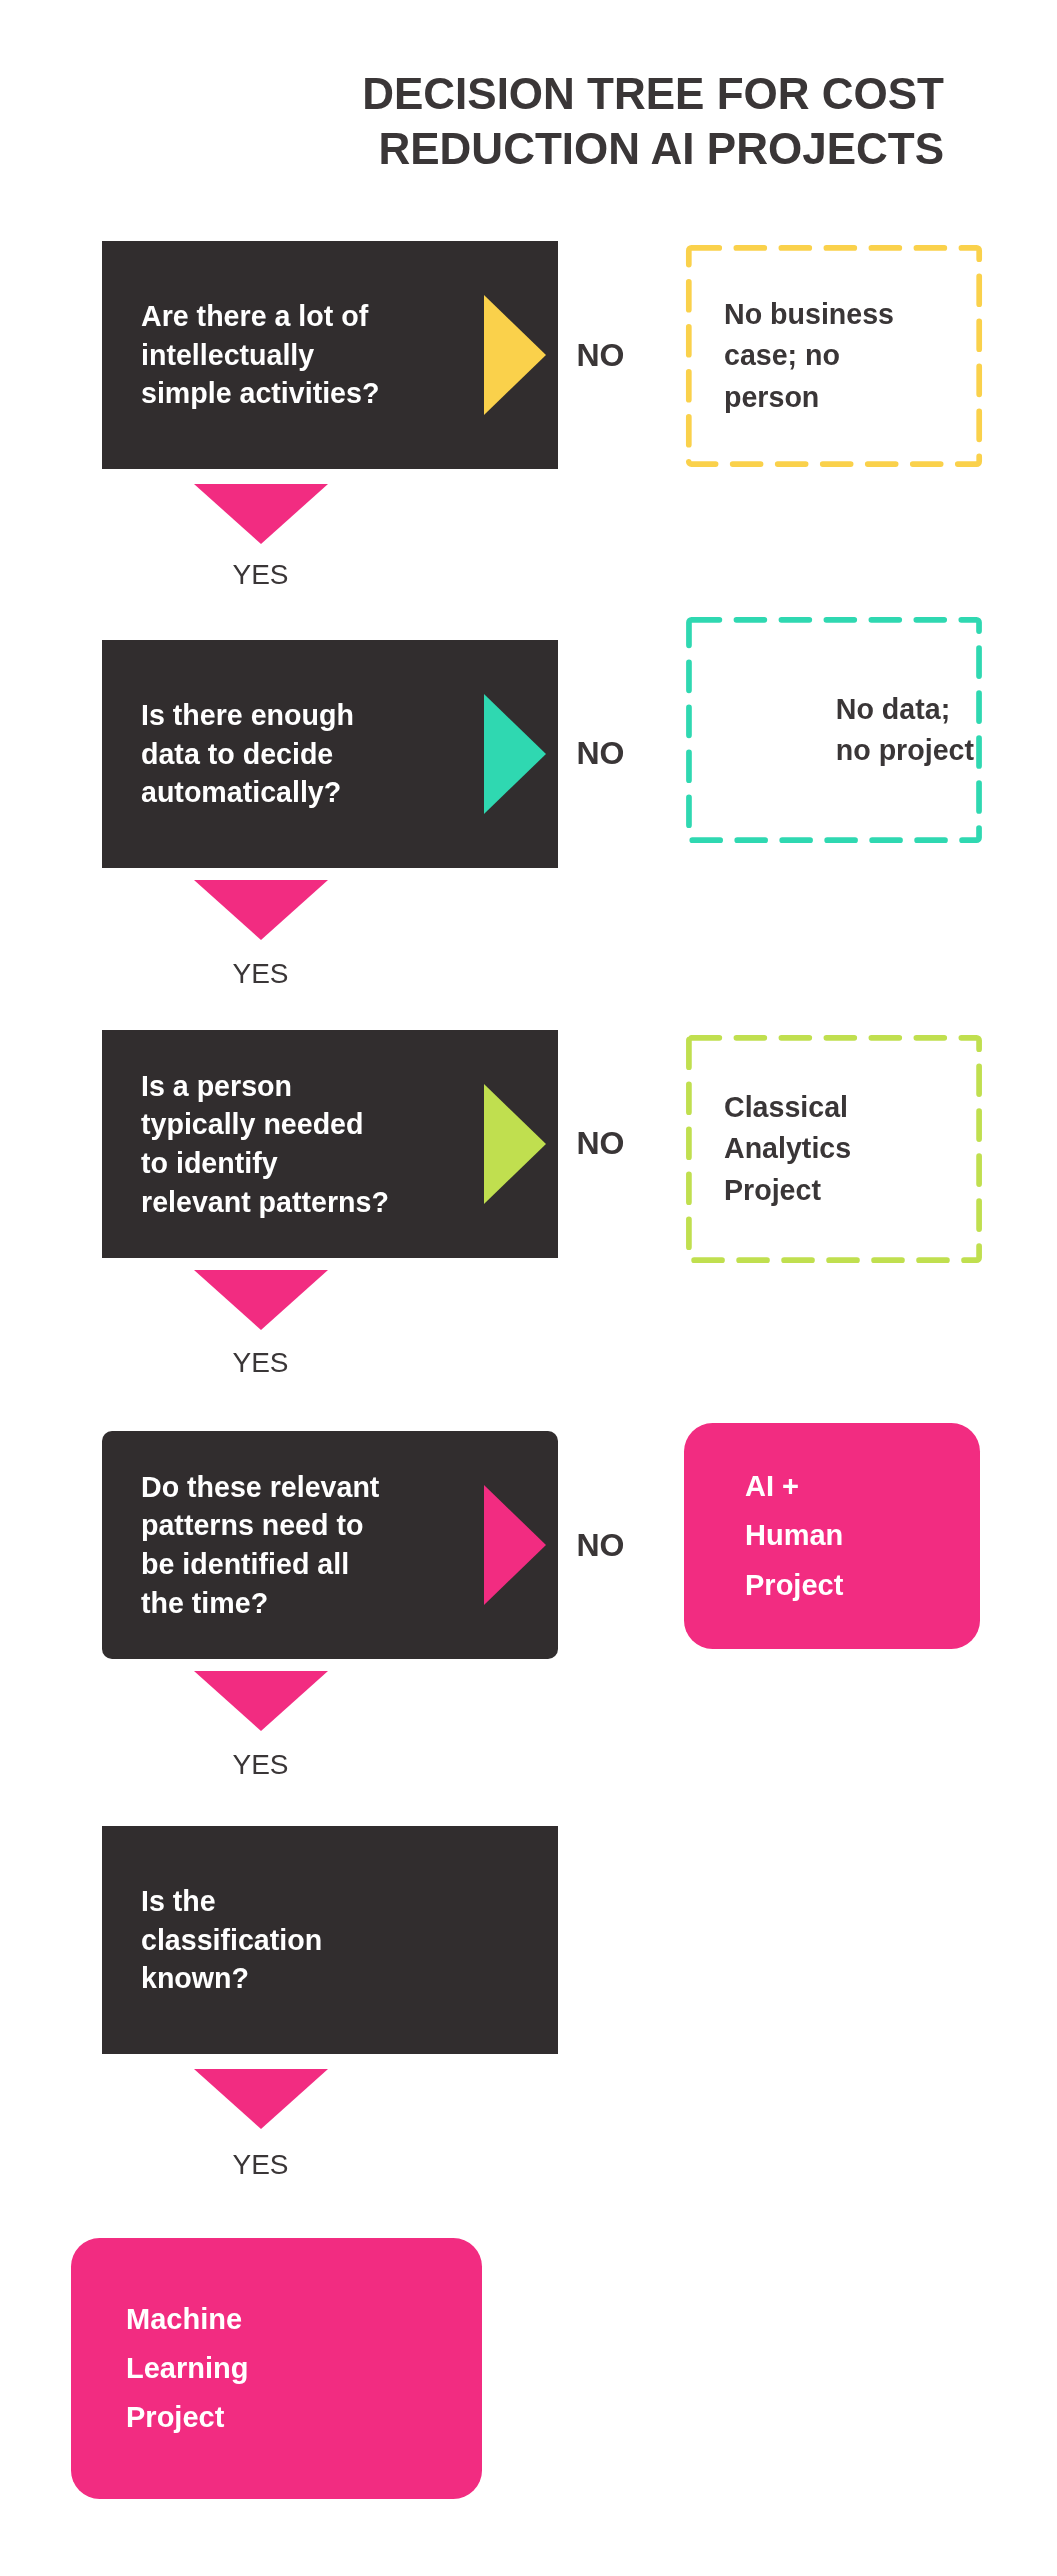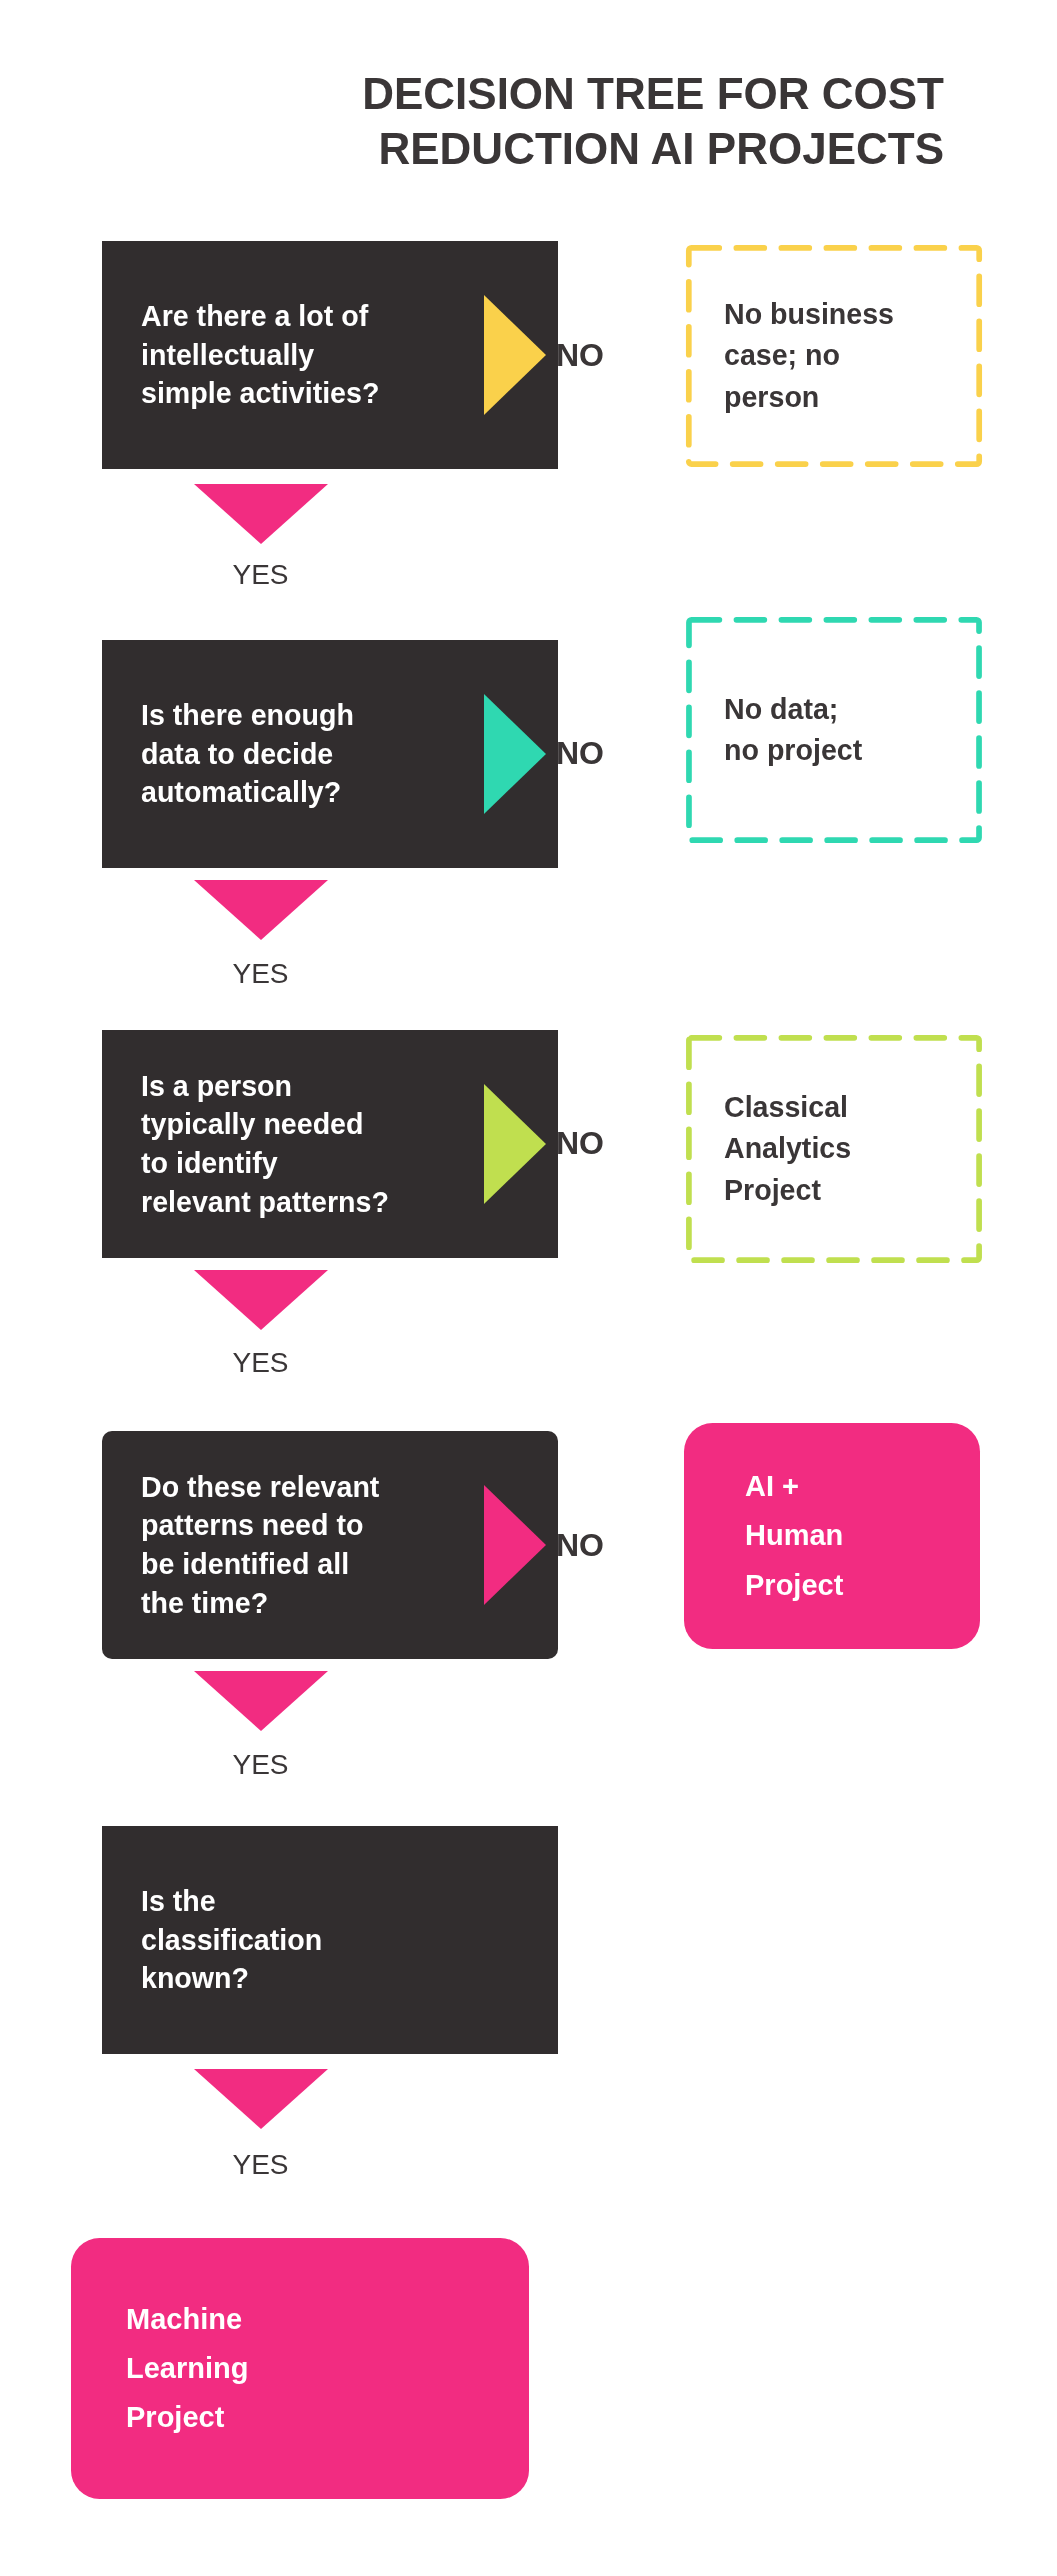--- a/index.html
+++ b/index.html
@@ -56,21 +56,21 @@
     border-left:62px solid #000;
   }
   #a1{top:295px; border-left-color:var(--yellow);}
   #a2{top:694px;border-left-color:var(--teal);}
   #a3{top:1084px;border-left-color:var(--lime);}
   #a4{top:1485px;border-left-color:var(--pink);}
 
   
   .no-label{
     position:absolute; left:556px; width:89px;
-    text-align:left;
+    text-align:center;
     font-size:32px; font-weight:800; color:var(--ink);
     line-height:1.1;
   }
   #no1{top:338px;} #no2{top:736px;} #no3{top:1126px;} #no4{top:1528px;}
 
   
   .arrow-down{
     position:absolute; left:194px;
     width:0; height:0;
     border-left:67px solid transparent;
@@ -95,21 +95,21 @@
     padding-left:39px; padding-right:9px;
   }
   .dashed-box .txt{
     color:var(--ink);
     font-size:28.6px; font-weight:700; line-height:1.45;
     white-space:pre-line;
     position:relative; z-index:1;
   }
   .dash-svg{position:absolute; left:0; top:0; z-index:0;}
   #db1{top:244px; height:224px;}
-  #db2{top:616px; height:228px;}
+  #db2{top:616px; height:228px;justify-content:flex-end;}
   #db3{top:1034px;height:230px;}
   #db1 rect{stroke:var(--yellow);}
   #db2 rect{stroke:var(--teal);}
   #db3 rect{stroke:var(--lime);}
   .dash-svg rect{
     fill:none; stroke-width:9;
     stroke-dasharray:44 27;
     stroke-linecap:round;
   }
 
@@ -119,21 +119,21 @@
     background:var(--pink);
     border-radius:28.6px;
     display:flex; align-items:center;
   }
   .pink-box .txt{
     color:var(--white);
     font-size:29px; font-weight:700; line-height:1.7;
     white-space:pre-line;
   }
   #p1{left:684px; top:1423px; width:296px; height:226px; padding-left:61px;}
-  #p2{left:71px;  top:2238px; width:458px; height:261px; padding-left:55px;}
+  #p2{left:71px;  top:2238px; width:411px; height:261px; padding-left:55px;}
 </style>
 </head>
 <body>
 
 <div class="page">
 
   <div class="title">DECISION TREE FOR COST
 REDUCTION AI PROJECTS</div>
 
   <div class="qbox" id="q1">

